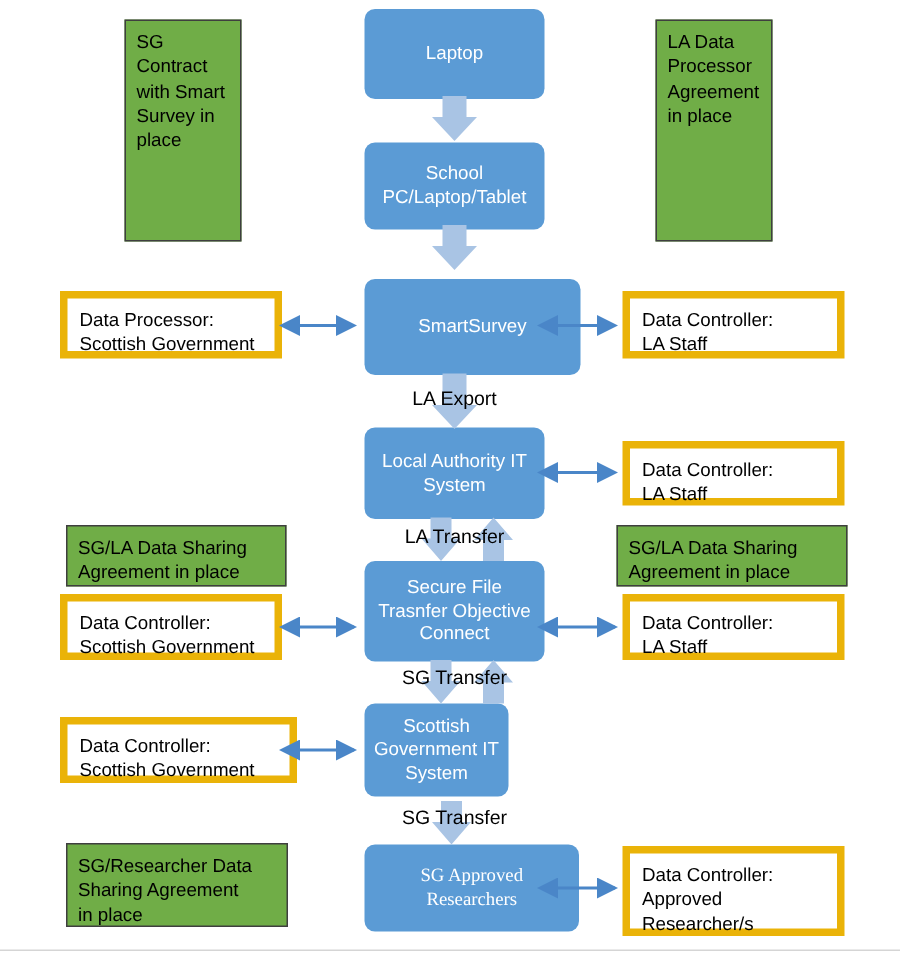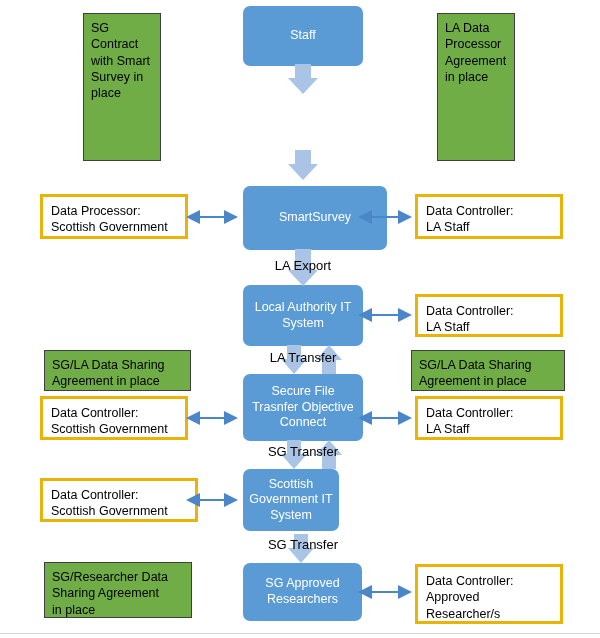--- a/index.html
+++ b/index.html
@@ -48,21 +48,21 @@
     font-size: 12.5px;
     line-height: 1.3;
     justify-content: flex-start;
     text-align: left;
     align-items: flex-start;
     padding: 6px 7px;
   }
 
   .white-box {
     background: #ffffff;
-    border: 3px solid #eab308;
+    border: 5px solid #eab308;
     color: #000000;
     font-size: 12.5px;
     line-height: 1.3;
     justify-content: flex-start;
     text-align: left;
     align-items: flex-start;
     padding: 6px 8px;
   }
 
   
@@ -184,41 +184,44 @@
 
   <div class="node white-box" style="left:40px; top:478px; width:158px; height:44px;">
     <span>Data Controller:<br>Scottish Government</span>
   </div>
 
   <div class="node white-box" style="left:415px; top:564px; width:148px; height:60px;">
     <span>Data Controller:<br>Approved<br>Researcher/s</span>
   </div>
 
   <div class="node blue-box" style="left:243px; top:6px; width:120px; height:60px;">
-    <span>Staff</span>
-  </div>
-
+    <span>Laptop</span>
+  </div>
+
+  <div class="node blue-box" style="left:243px; top:95px; width:120px; height:58px;">
+    <span>School<br>PC/Laptop/Tablet</span>
+  </div>
 
   <div class="node blue-box" style="left:243px; top:186px; width:144px; height:64px;">
     <span>SmartSurvey</span>
   </div>
 
   <div class="node blue-box" style="left:243px; top:285px; width:120px; height:61px;">
     <span>Local Authority IT<br>System</span>
   </div>
 
   <div class="node blue-box" style="left:243px; top:374px; width:120px; height:67px;">
     <span>Secure File<br>Trasnfer Objective<br>Connect</span>
   </div>
 
   <div class="node blue-box" style="left:243px; top:469px; width:96px; height:62px;">
     <span>Scottish<br>Government IT<br>System</span>
   </div>
 
-  <div class="node blue-box" style="left:243px; top:563px; width:119px; height:58px;">
+  <div class="node blue-box" style="left:243px; top:563px; width:143px; height:58px;font-family:Liberation Serif, serif;">
     <span>SG Approved<br>Researchers</span>
   </div>
 
   <div class="conn-label" style="left:243px; top:258px; width:120px;">
     <span>LA Export</span>
   </div>
 
   <div class="conn-label" style="left:243px; top:350px; width:120px;">
     <span>LA Transfer</span>
   </div>

